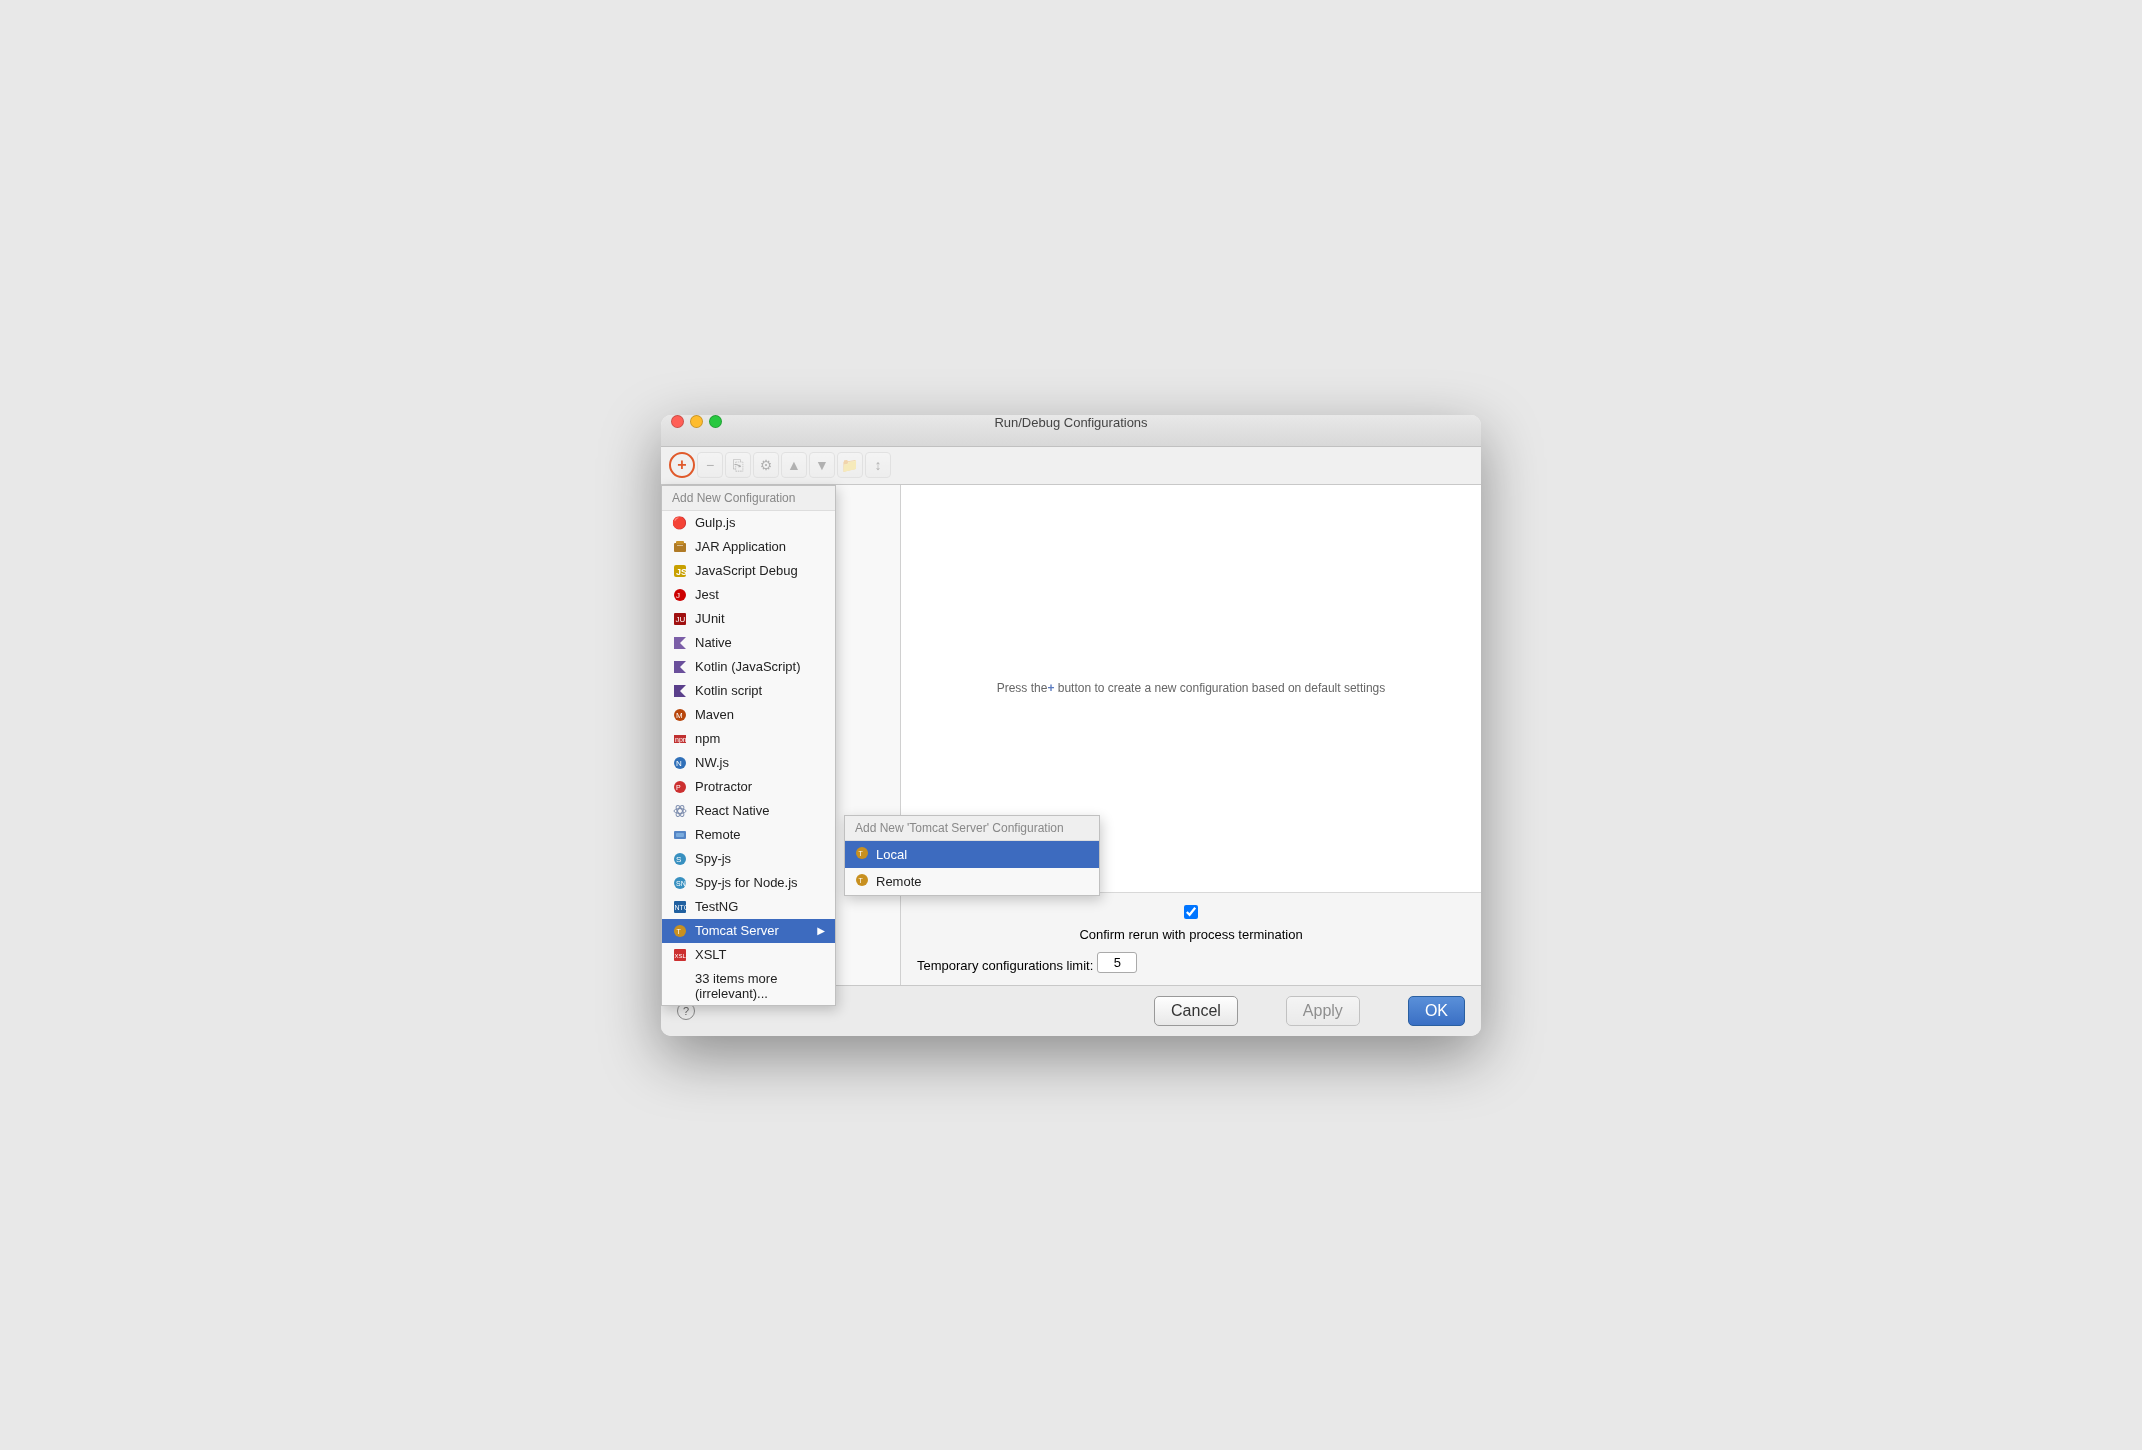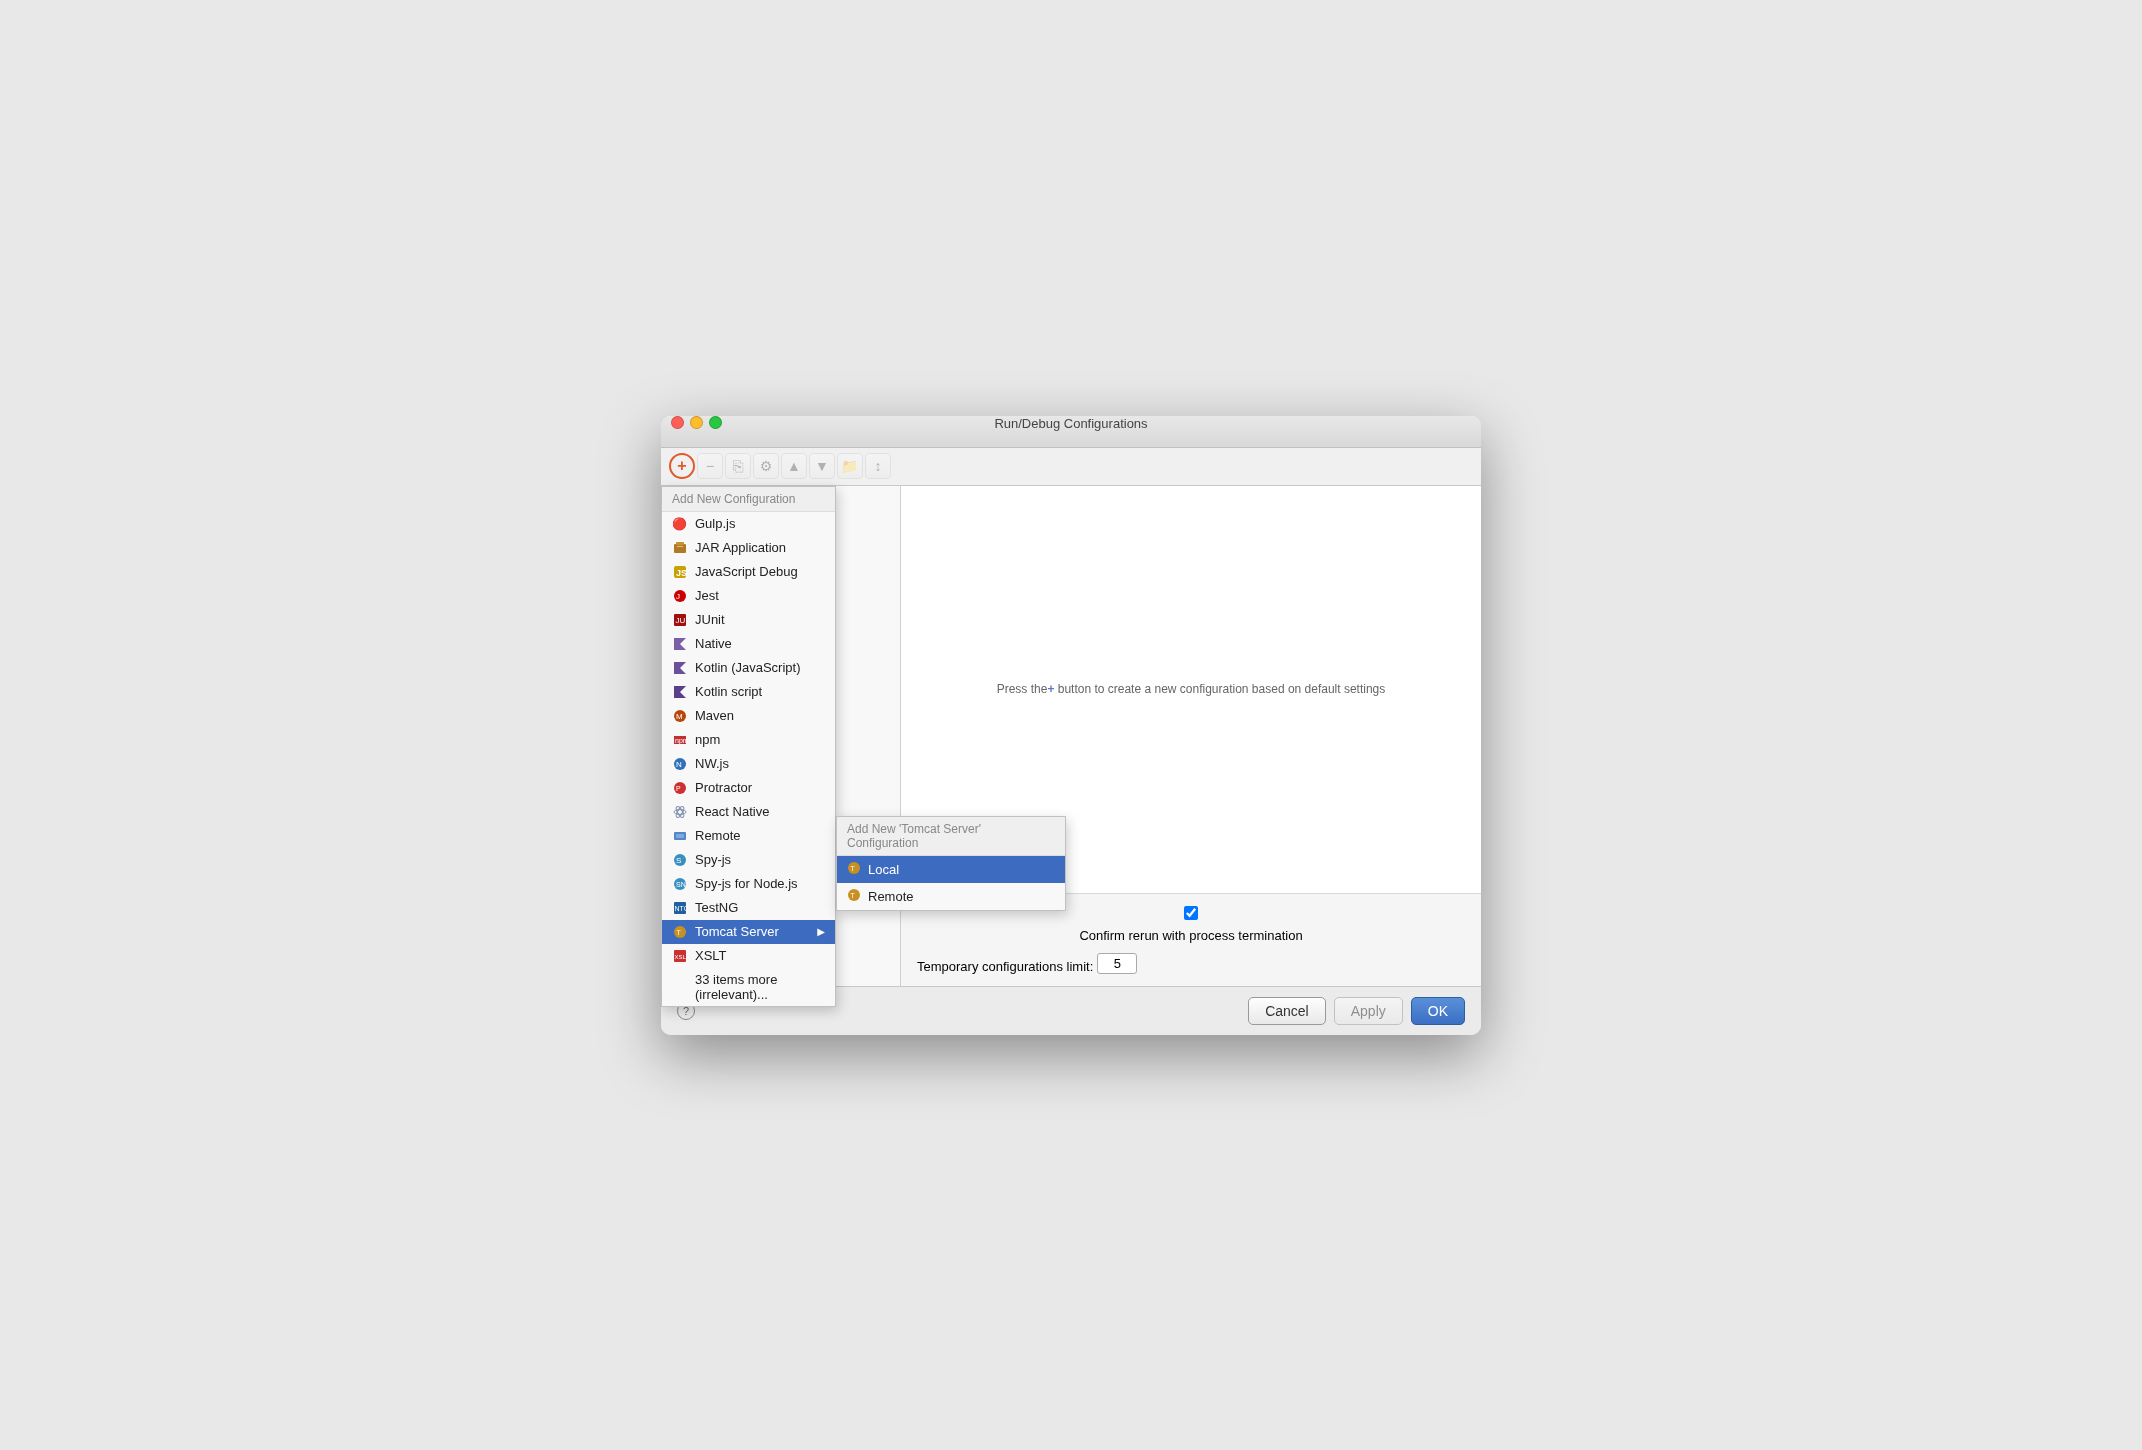--- a/index.html
+++ b/index.html
@@ -147,25 +147,26 @@
       justify-content: flex-end;
       align-items: center;
       gap: 8px;
       padding: 10px 16px;
       background: #ebebeb;
       border-top: 1px solid #c8c8c8;
     }
     .footer-btn {
       padding: 5px 16px;
       border-radius: 5px;
-      font-size: 14px;
+      font-size: 16px;
       cursor: pointer;
       border: 1px solid #999;
       background: linear-gradient(to bottom, #fefefe, #e8e8e8);
       color: #333;
+      margin-left: 40px;
     }
     .footer-btn.ok-btn {
       background: linear-gradient(to bottom, #5a90d9, #3a6fc4);
       color: #fff;
       border: 1px solid #2a5fa0;
     }
     .footer-btn.disabled {
       opacity: 0.5;
       cursor: default;
     }
@@ -227,23 +228,23 @@
     .dropdown-item .arrow {
       margin-left: auto;
       font-size: 10px;
       color: #666;
     }
     .dropdown-item.highlighted .arrow { color: #fff; }
 
     
     .submenu {
       position: absolute;
-      left: 175px;
+      left: 183px;
       top: 330px; 
-      width: 230px;
+      width: 256px;
       background: #f8f8f8;
       border: 1px solid #c0c0c0;
       box-shadow: 2px 4px 12px rgba(0,0,0,0.2);
       z-index: 101;
     }
     .submenu-header {
       padding: 5px 10px;
       font-size: 12px;
       color: #888;
       background: #efefef;

